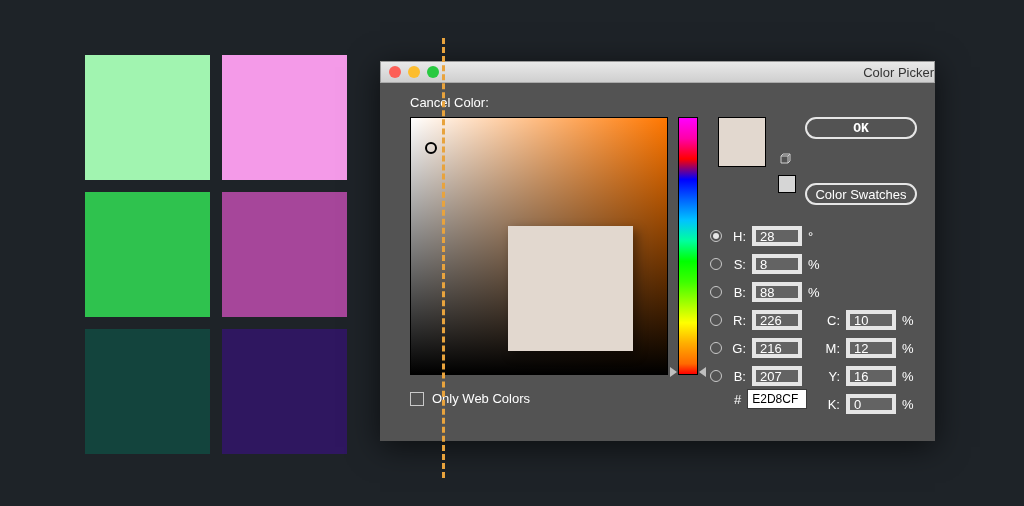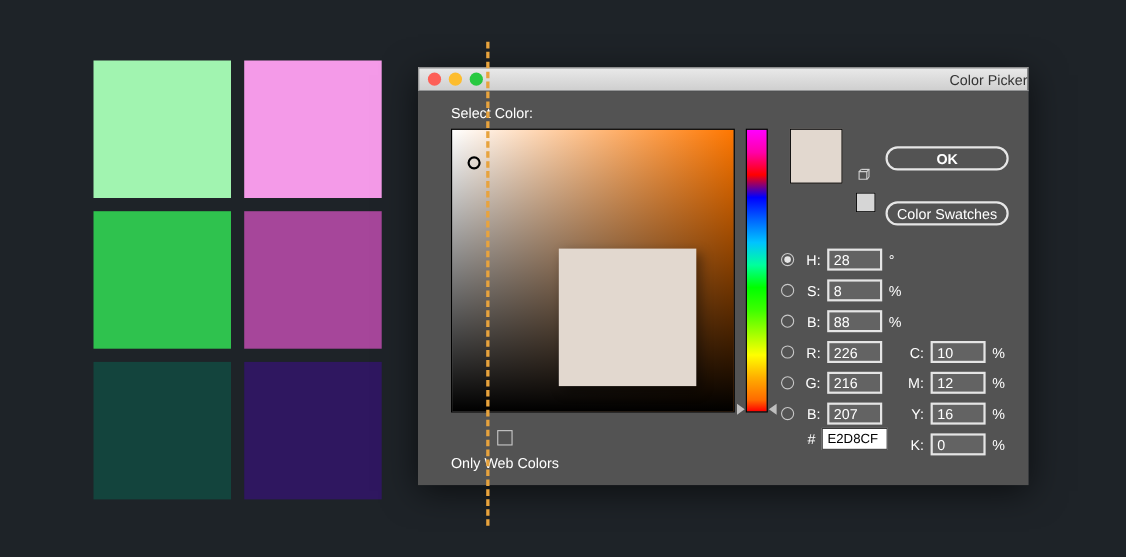--- a/index.html
+++ b/index.html
@@ -137,40 +137,40 @@
     position:absolute;
     right:18px;
     width:112px; height:22px;
     border:2px solid #e6e6e6;
     border-radius:11px;
     background:#535353;
     color:#fff; font-size:13px;
     display:flex;align-items:center;justify-content:center;
     cursor:pointer;
   }
-  .btn-ok{ top:50px; font-weight:600;}
+  .btn-ok{ top:34px; font-weight:600;font-family:Liberation Mono, monospace;}
   .btn-cancel{ top:62px;}
   .btn-swatches{ top:100px;}
 
   
   .vals{
     position:absolute; left:330px; top:142px;
     display:flex; flex-direction:column; gap:6px;
     font-size:13px;
   }
   .row{ display:flex; align-items:center; gap:6px; height:22px;}
   .radio{
     width:12px;height:12px;border:1.5px solid #c9c9c9;border-radius:50%;
     display:inline-flex;align-items:center;justify-content:center;
     cursor:pointer;
   }
   .radio.sel::after{content:"";width:6px;height:6px;border-radius:50%;background:#e6e6e6;}
   .vlabel{ width:18px; text-align:right;}
   .vinput{
-    width:50px;height:20px;background:#636363;border:2px solid #e5e5e5;
+    width:50px;height:20px;background:#636363;border:4px solid #e5e5e5;
     color:#fff;font-size:13px;padding:1px 4px;
   }
   .unit{width:14px;}
 
   .vals2{
     position:absolute; left:442px; top:226px;
     display:flex;flex-direction:column;gap:6px;font-size:13px;
   }
   .vals2 .row .vlabel{width:18px;}
 
@@ -178,21 +178,21 @@
     position:absolute; left:330px; top:306px;
     display:flex;align-items:center;gap:6px;font-size:13px;
   }
   .hex-input{
     width:60px;height:20px;background:#fff;border:1px solid #3a3a3a;
     color:#000;font-size:12px;padding:1px 4px;
   }
 
   .webonly{
     position:absolute; left:30px; top:308px;
-    display:flex;align-items:center;gap:8px;font-size:13px;flex-direction:column;
+    display:flex;align-items:center;gap:8px;font-size:13px;
   }
   .checkbox{
     width:14px;height:14px;border:1.5px solid #c9c9c9;background:#535353;
     cursor:pointer;
   }
 </style>
 </head>
 <body>
 
 <div class="swatch-grid">
@@ -210,21 +210,21 @@
   <div class="titlebar">
     <div class="traffic-lights">
       <span class="tl-r"></span>
       <span class="tl-y"></span>
       <span class="tl-g"></span>
     </div>
     <span>Color Picker</span>
   </div>
 
   <div class="dialog-body">
-    <span class="select-label">Select Color:</span>
+    <span class="select-label">Cancel Color:</span>
 
     <div class="color-field">
       <div class="marker"></div>
       <div class="preview-square"></div>
     </div>
 
     <div class="hue-strip"></div>
     <div class="hue-arrow-l"></div>
     <div class="hue-arrow-r"></div>
 

